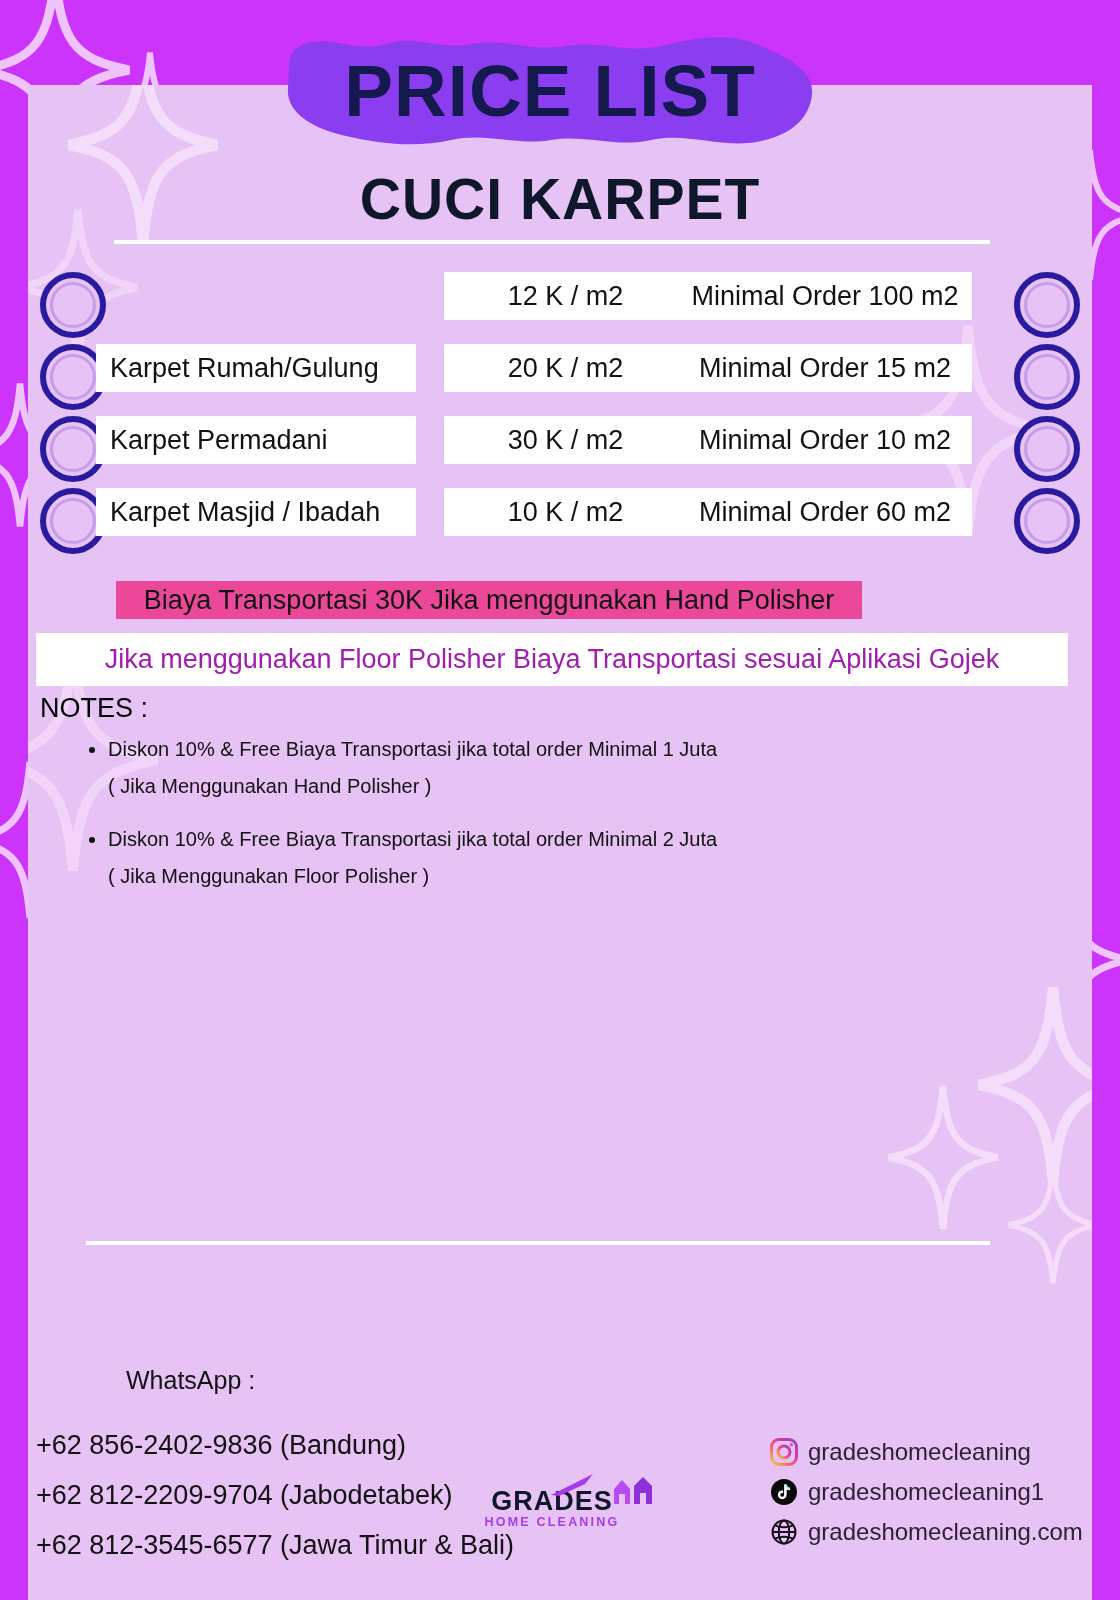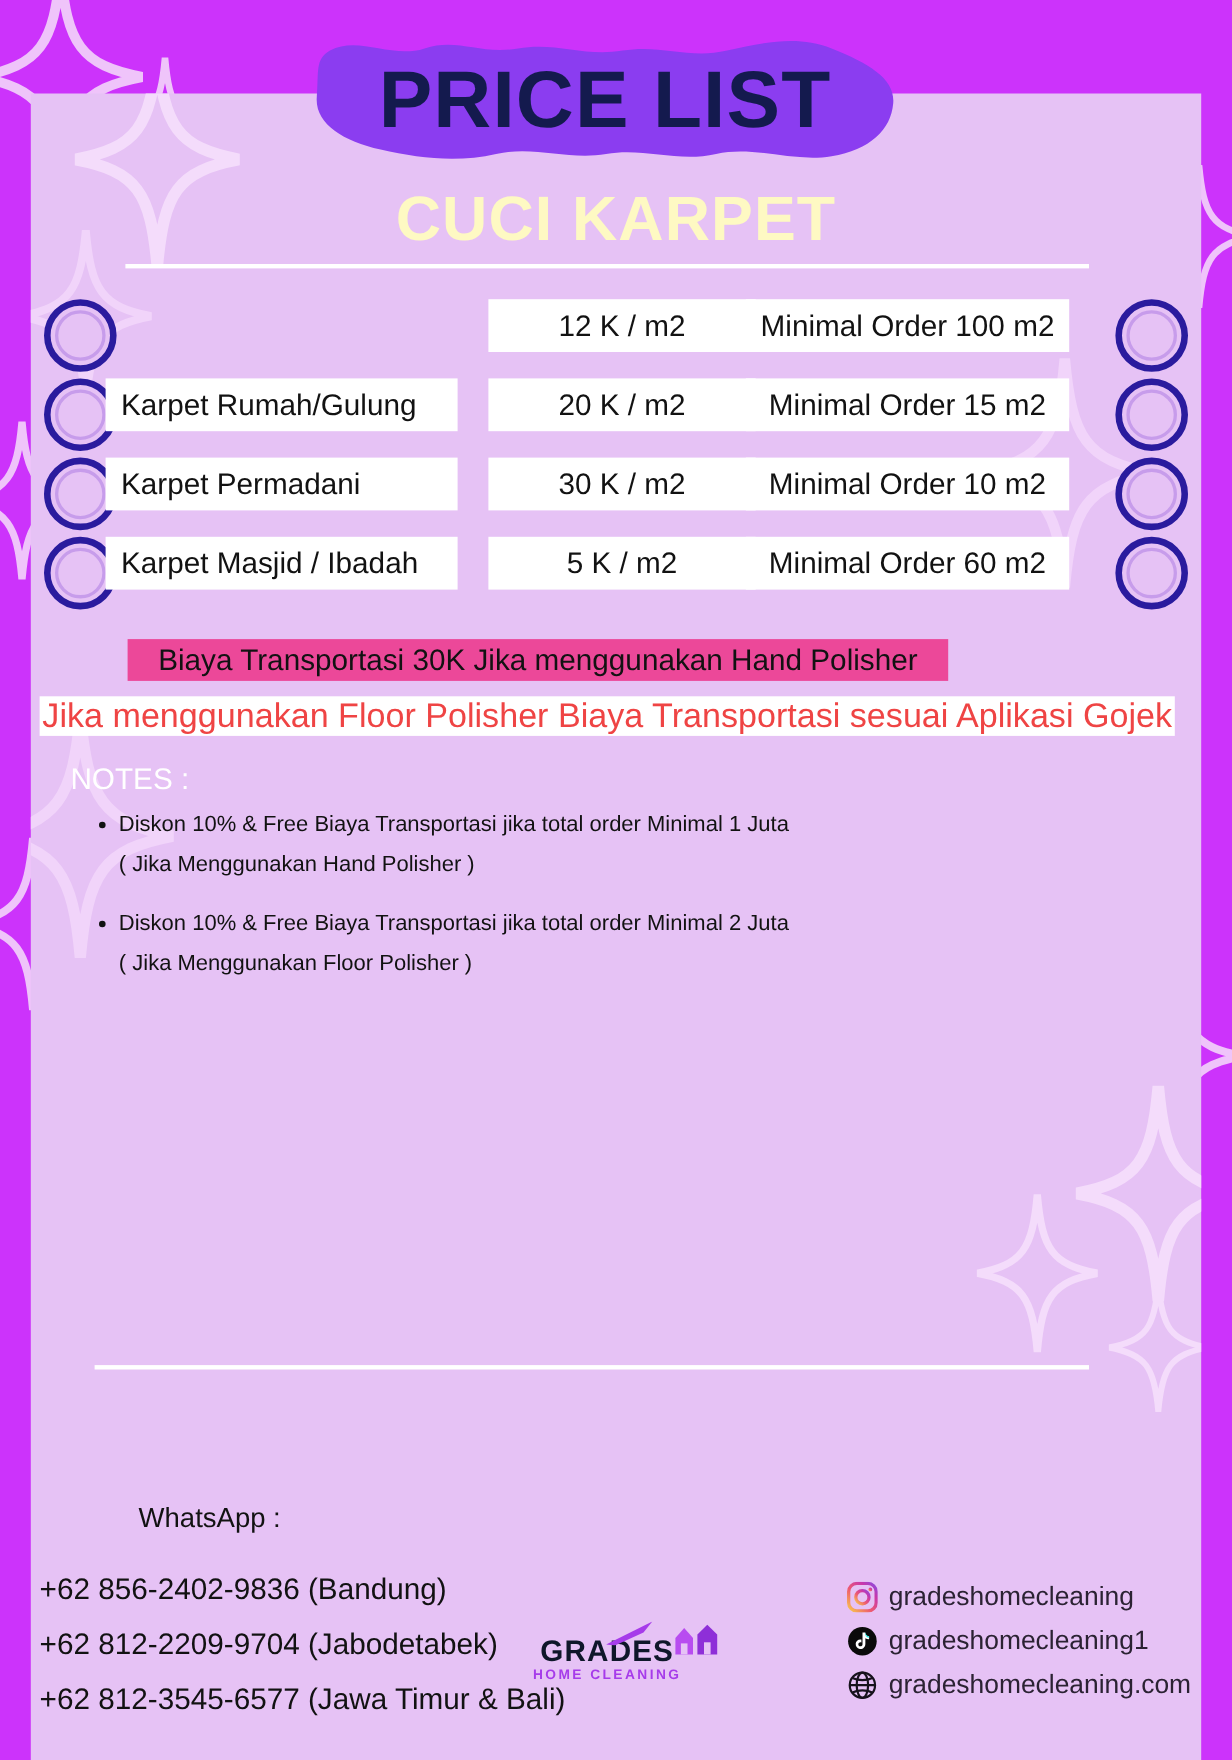--- a/index.html
+++ b/index.html
@@ -28,21 +28,21 @@
     position:absolute;left:286px;top:32px;width:528px;height:116px;z-index:3;
   }
   .title-badge .blob{position:absolute;inset:0;}
   .title-badge .txt{
     position:absolute;inset:0;display:flex;align-items:center;justify-content:center;
     font-size:73px;font-weight:bold;color:#141A4E;letter-spacing:1px;
     font-family:"Liberation Sans", sans-serif;
   }
   .subtitle{
     position:absolute;left:0;top:166px;width:1120px;text-align:center;z-index:3;
-    font-size:57px;font-weight:bold;color:#fef9c3;letter-spacing:1px;
+    font-size:57px;font-weight:bold;color:#0f172a;letter-spacing:1px;
   }
   .rule-top{
     position:absolute;left:114px;top:240px;width:876px;height:4px;background:#FFFFFF;z-index:3;
   }
 
   
   .rows{position:absolute;left:0;top:272px;width:1120px;z-index:3;}
   .prow{position:relative;height:72px;margin-bottom:0;}
   .ring{
     position:absolute;width:66px;height:66px;border-radius:50%;
@@ -62,27 +62,27 @@
   .cell.name{left:96px;width:320px;padding-left:14px;box-sizing:border-box;}
   .cell.price{left:444px;width:243px;justify-content:center;text-align:right;}
   .cell.min{left:678px;width:294px;justify-content:center;}
 
   
   .bar1{
     position:absolute;left:116px;top:581px;width:746px;height:38px;background:#ec4899;z-index:3;
     display:flex;align-items:center;justify-content:center;font-size:27px;color:#121212;
   }
   .bar2{
-    position:absolute;left:36px;top:633px;width:1032px;height:36px;background:#FFFFFF;z-index:3;
-    display:flex;align-items:center;justify-content:center;font-size:31px;color:#ef4444;
+    position:absolute;left:36px;top:633px;width:1032px;height:53px;background:#FFFFFF;z-index:3;
+    display:flex;align-items:center;justify-content:center;font-size:27px;color:#a21caf;
   }
 
   
   .notes-title{
-    position:absolute;left:40px;top:693px;z-index:3;font-size:27px;color:#ffffff;margin-left:24px;
+    position:absolute;left:40px;top:693px;z-index:3;font-size:27px;color:#000000;
   }
   .notes-list{
     position:absolute;left:74px;top:731px;width:980px;z-index:3;margin:0;padding:0 0 0 34px;
     list-style:disc;color:#121212;
   }
   .notes-list li{font-size:20px;line-height:37px;margin-bottom:16px;}
   .notes-list li .l2{display:block;}
 
   
   .rule-bottom{
@@ -190,21 +190,21 @@
       <div class="ring right"></div>
       <div class="cell name">Karpet Permadani</div>
       <div class="cell price">30 K / m2</div>
       <div class="cell min">Minimal Order 10 m2</div>
     </div>
 
     <div class="prow">
       <div class="ring left"></div>
       <div class="ring right"></div>
       <div class="cell name">Karpet Masjid / Ibadah</div>
-      <div class="cell price">5 K / m2</div>
+      <div class="cell price">10 K / m2</div>
       <div class="cell min">Minimal Order 60 m2</div>
     </div>
 
   </div>
 
   <div class="bar1">Biaya Transportasi 30K Jika menggunakan Hand Polisher</div>
   <div class="bar2">Jika menggunakan Floor Polisher Biaya Transportasi sesuai Aplikasi Gojek</div>
 
   <div class="notes-title">NOTES :</div>
   <ul class="notes-list">

